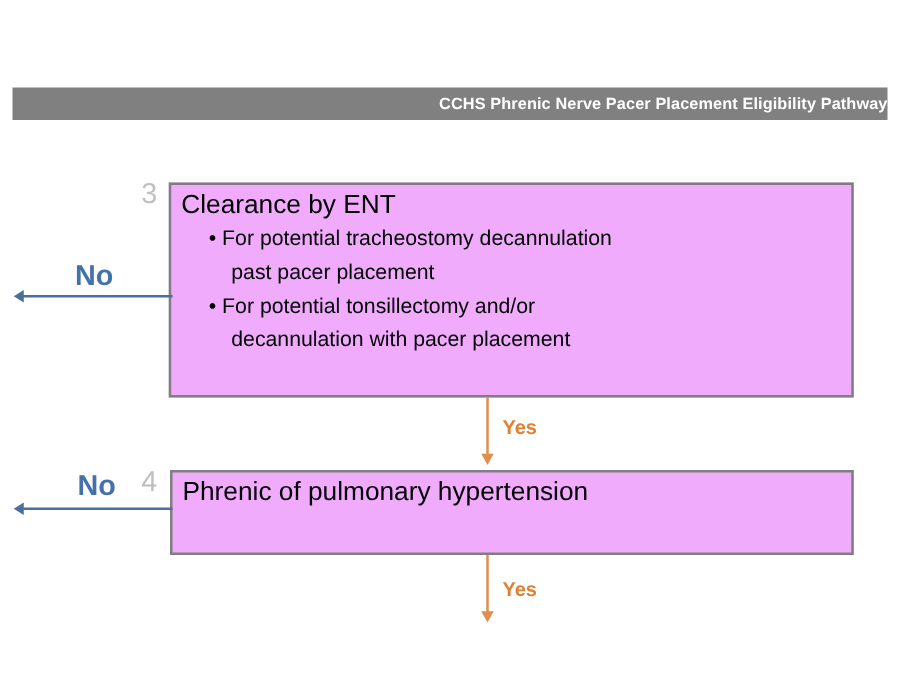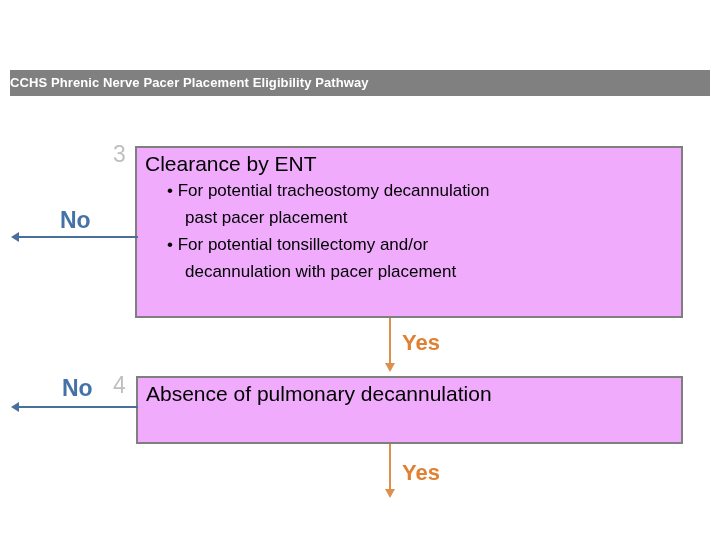--- a/index.html
+++ b/index.html
@@ -29,21 +29,21 @@
     height: 26px;
     background: #808080;
   }
   .header-title {
     position: absolute;
     left: 10px;
     top: 70px;
     width: 700px;
     height: 26px;
     line-height: 26px;
-    text-align: left;
+    text-align: right;
     color: #ffffff;
     font-size: 13px;
     font-weight: bold;
     letter-spacing: 0.1px;
     font-family: "Liberation Sans", sans-serif;
     white-space: nowrap;
   }
 
   
   .dbox {
@@ -145,21 +145,21 @@
     width: 0; height: 0;
     border-top: 5px solid transparent;
     border-bottom: 5px solid transparent;
     border-right: 8px solid #4a6f9b;
   }
 
   
   .yes-label {
     position: absolute;
     color: #e08030;
-    font-size: 22px;
+    font-size: 16px;
     line-height: 23px;
     font-weight: bold;
     font-family: "Liberation Sans", sans-serif;
   }
   #yes-label-1 { left: 402px; top: 331px; }
   #yes-label-2 { left: 402px; top: 461px; }
 
   .arrow-down {
     position: absolute;
     width: 2px;
@@ -203,21 +203,21 @@
   <div class="no-label" id="no-label-1">No</div>
   <div class="arrow-left" id="no-arrow-1"></div>
 
   <div class="arrow-down" id="yes-arrow-1"></div>
   <div class="yes-label" id="yes-label-1">Yes</div>
 
   <div class="step-num" id="step-num-4">4</div>
 
   <div class="dbox" id="box-2">
     <div class="box-inner">
-      <div class="box-head">Absence of pulmonary decannulation</div>
+      <div class="box-head">Phrenic of pulmonary hypertension</div>
     </div>
   </div>
 
   <div class="no-label" id="no-label-2">No</div>
   <div class="arrow-left" id="no-arrow-2"></div>
 
   <div class="arrow-down" id="yes-arrow-2"></div>
   <div class="yes-label" id="yes-label-2">Yes</div>
 
 </div>

